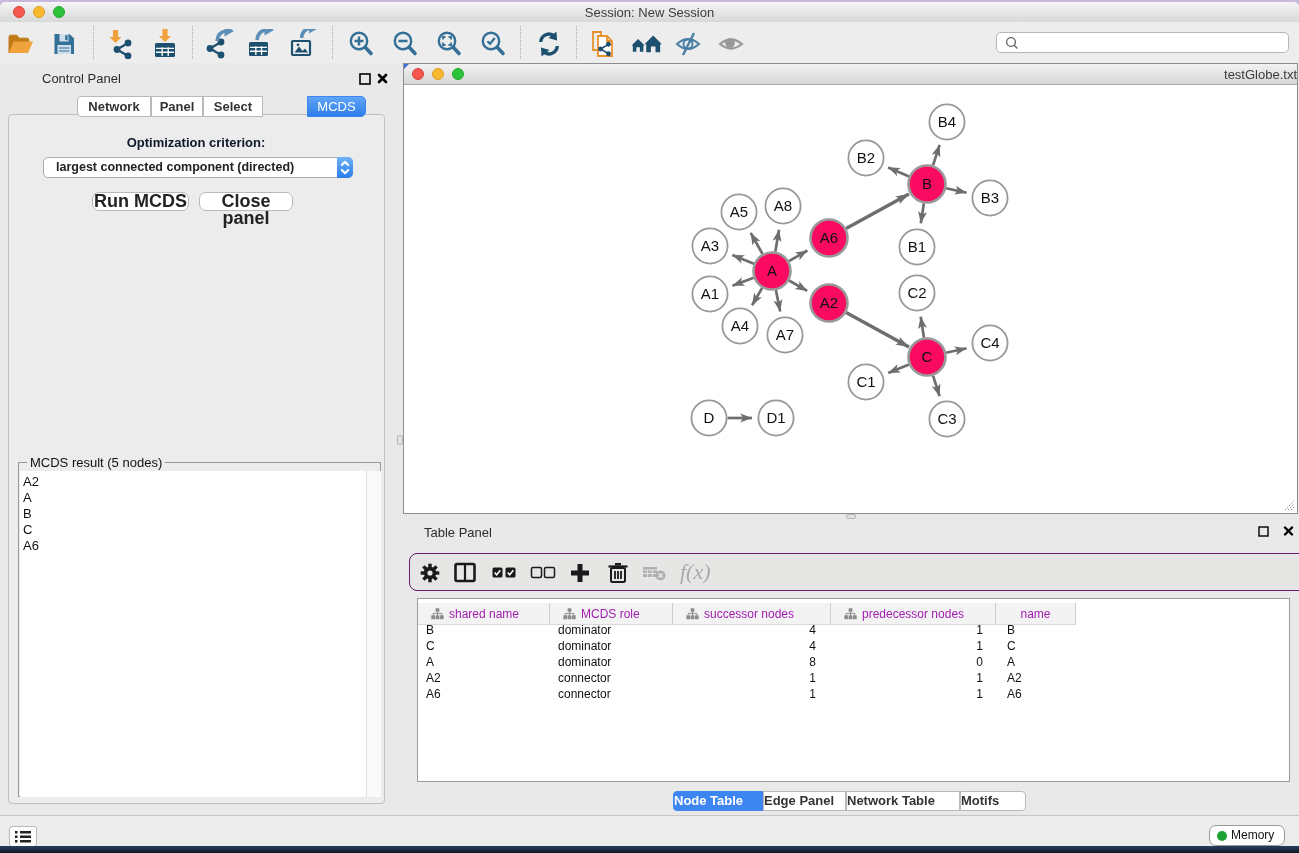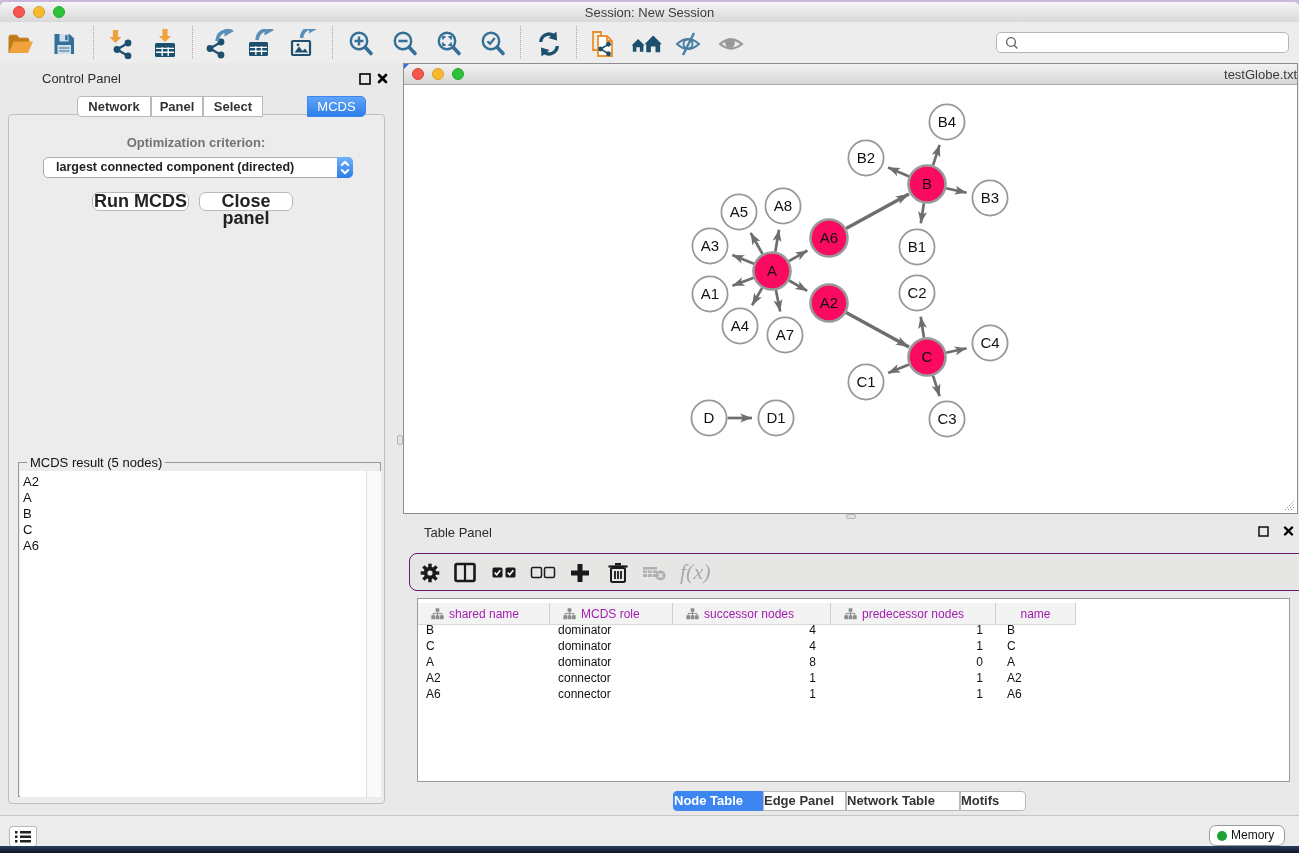--- a/index.html
+++ b/index.html
@@ -169,21 +169,21 @@
     <div id="cp-head">Control Panel</div>
     <svg class="abs" style="left:359px;top:10px" width="30" height="12" viewBox="0 0 30 12">
         <rect x="1" y="1" width="10" height="10" fill="none" stroke="#000" stroke-width="1.6"></rect>
         <path d="M20 2 L27 9 M27 2 L20 9" stroke="#000" stroke-width="2.6" stroke-linecap="round"></path>
       </svg>
     <div id="cp-box"></div>
     <div class="tab" style="left:77px;top:33px;width:74px;border-radius:4px 0 0 4px;">Network</div>
     <div class="tab" style="left:151px;top:33px;width:52px;">Panel</div>
     <div class="tab" style="left:203px;top:33px;width:60px;">Select</div>
     <div class="tab" style="left:263px;top:33px;width:59px;background:linear-gradient(#5fa5f7,#2f7de9);border-color:#3d86f1;color:#fff;border-radius:0 5px 5px 0;font-weight:normal;margin-left:44px;">MCDS</div>
-    <div class="abs" style="left:0;top:72px;width:392px;text-align:center;font-size:13px;font-weight:bold;color:#737373;">Optimization criterion:</div>
+    <div class="abs" style="left:0;top:72px;width:392px;text-align:center;font-size:13px;font-weight:bold;color:#0f172a;">Optimization criterion:</div>
     <div id="combo">largest connected component (directed)
       <div class="btn"><svg width="16" height="21" viewBox="0 0 16 21">
             <path d="M4.8 8 L8 4.8 L11.2 8" fill="none" stroke="#fff" stroke-width="2" stroke-linecap="round" stroke-linejoin="round"></path>
             <path d="M4.8 13 L8 16.2 L11.2 13" fill="none" stroke="#fff" stroke-width="2" stroke-linecap="round" stroke-linejoin="round"></path>
           </svg></div>
     </div>
     <div class="pbtn" style="left:92px;width:97px;">Run MCDS</div>
     <div class="pbtn" style="left:199px;width:94px;">Close panel</div>
     <div id="grp">
       <div class="list">A2<br>A<br>B<br>C<br>A6<div class="sb"></div></div>

